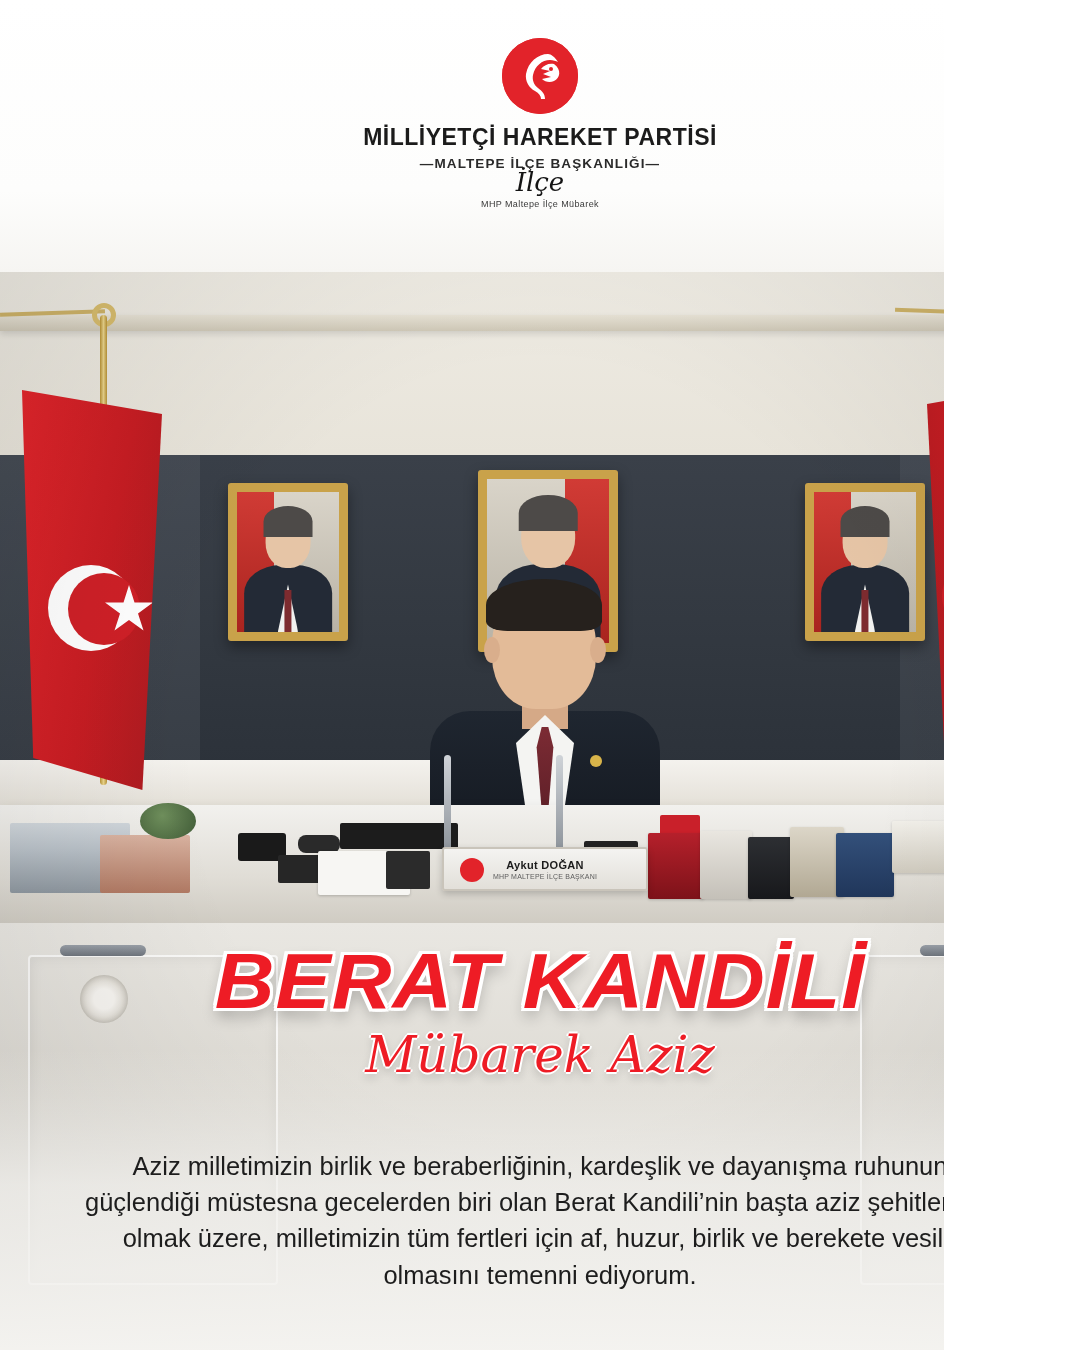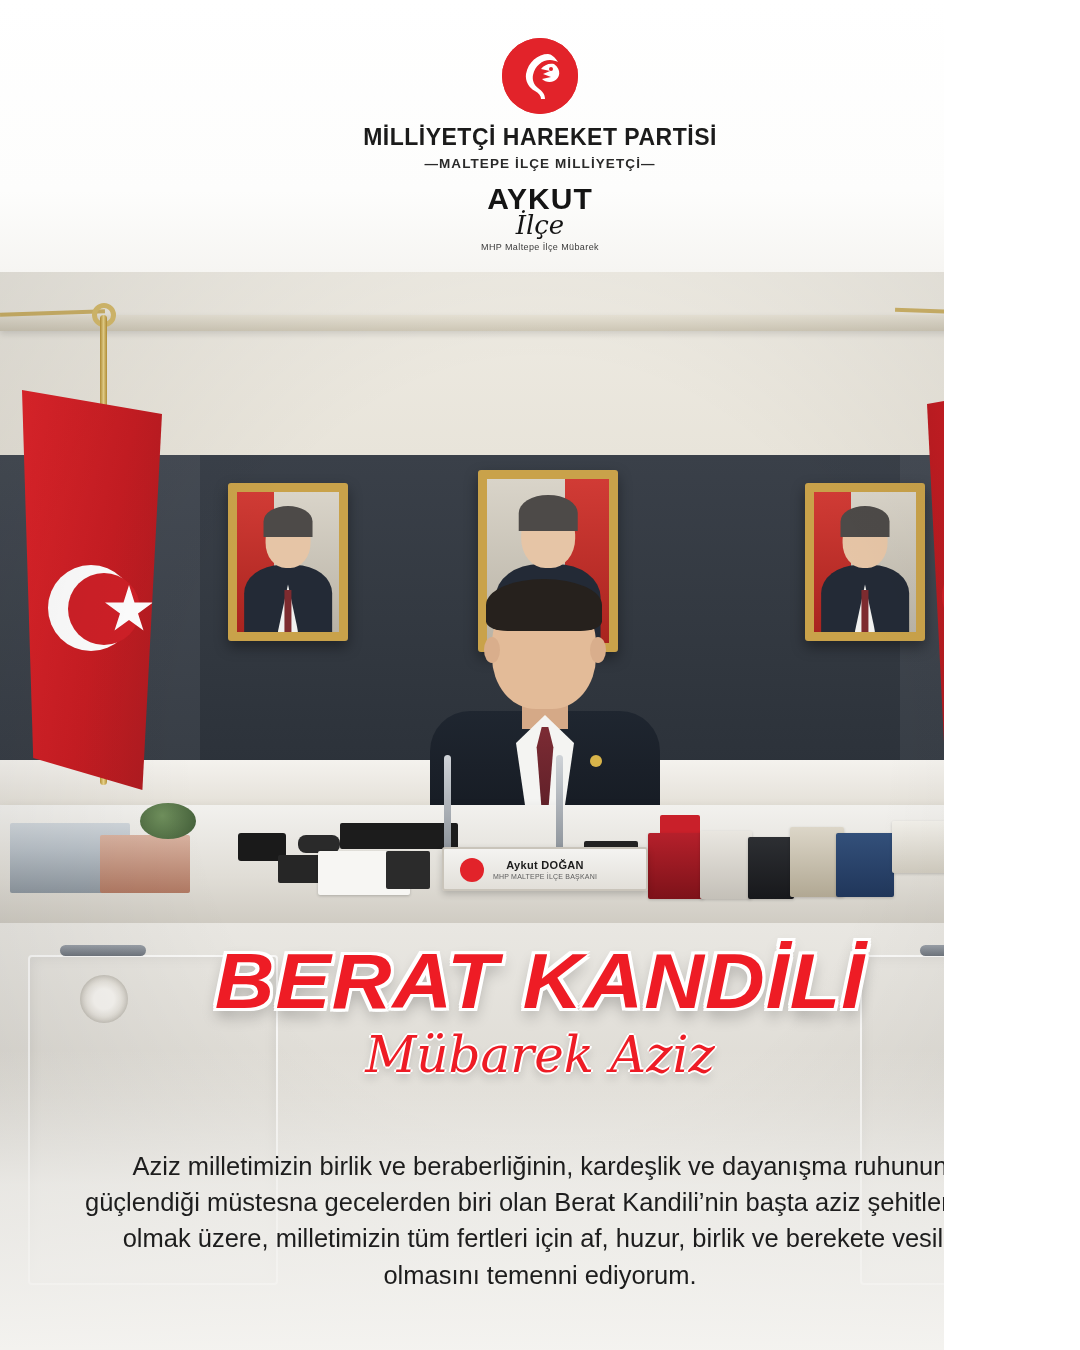--- a/index.html
+++ b/index.html
@@ -516,22 +516,21 @@
     <div class="logo-wrap">
       <div class="mhp-mark">
         <svg class="wolf" viewBox="0 0 76 76" xmlns="http://www.w3.org/2000/svg" aria-hidden="true">
           <circle cx="38" cy="38" r="38" fill="#e2232a"></circle>
           <path d="M46 16c-10 0-20 8-22 20-1 7 3 14 9 17 4 2 6 5 6 8h4c0-5-3-8-7-11-4-3-6-8-5-13 2-9 9-15 17-15 3 0 6 1 8 2-3-5-7-8-10-8z" fill="#ffffff"></path>
           <path d="M52 26c-5-1-10 1-13 5l9 2-7 3 8 3-9 2c3 3 8 4 12 2 6-3 8-11 0-17z" fill="#ffffff"></path>
           <circle cx="49" cy="31" r="2" fill="#e2232a"></circle>
         </svg>
       </div>
       <div class="org-title">MİLLİYETÇİ HAREKET PARTİSİ</div>
-      <div class="org-sub">—MALTEPE İLÇE MİLLİYETÇİ—</div>
-      <div class="person-name">AYKUT</div>
+      <div class="org-sub">—MALTEPE İLÇE BAŞKANLIĞI—</div>
       <div class="person-script">İlçe</div>
       <div class="person-role">MHP Maltepe İlçe Mübarek</div>
     </div>
   </div>
 
   <div class="headline-wrap" style="top:942px;">
     <div class="headline">BERAT KANDİLİ</div>
     <div class="subline">Mübarek Aziz</div>
   </div>
 

